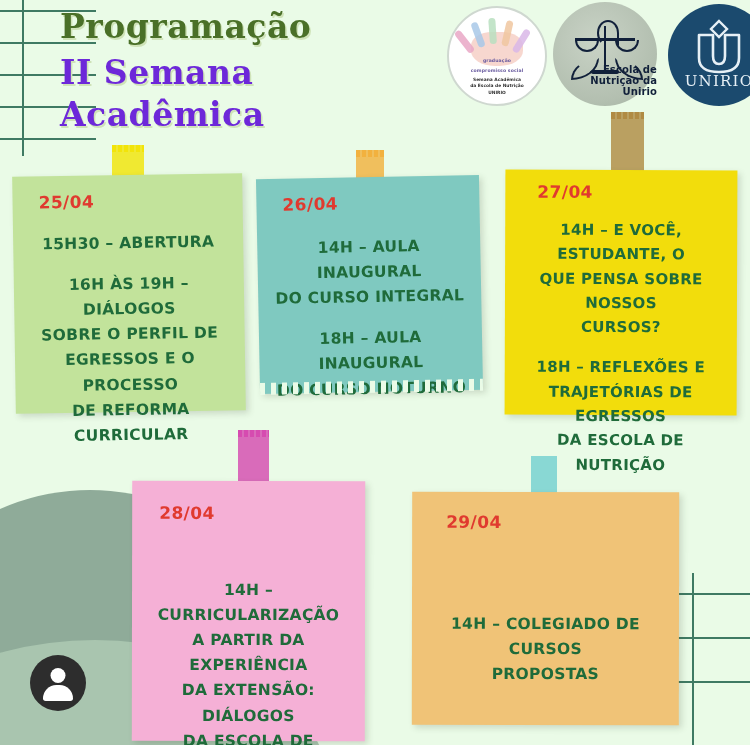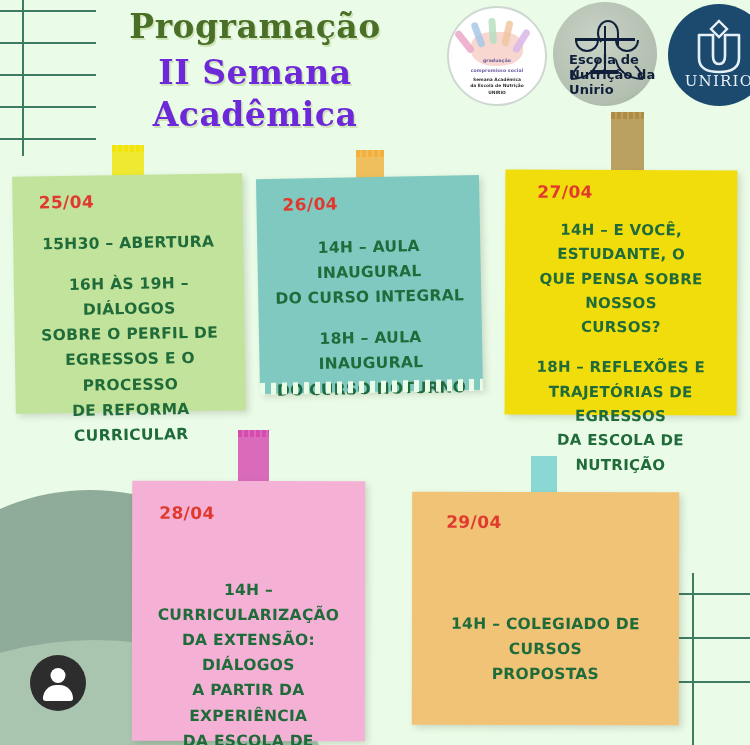--- a/index.html
+++ b/index.html
@@ -21,21 +21,21 @@
     position:absolute;left:-140px;top:640px;width:470px;height:250px;
     background:#a9c5af;border-radius:50% 50% 40% 40%/60% 60% 40% 40%;
   }
 
   .grid-tl{position:absolute;left:0;top:0;width:112px;height:160px;}
   .grid-br{position:absolute;right:0;bottom:0;width:110px;height:180px;}
   .gline{position:absolute;background:#3f7a63;}
 
   
   .header{position:absolute;left:0;top:0;width:750px;height:112px;}
-  .titles{position:absolute;left:60px;top:6px;width:390px;text-align:center;}
+  .titles{position:absolute;left:60px;top:6px;width:390px;text-align:left;}
   .title-l1{
     font-family:"DejaVu Serif", serif;font-weight:bold;font-size:33px;
     color:#4a7028;letter-spacing:.5px;line-height:1.28;
     text-shadow:1.5px 1.5px 0 #cfe3b8;
   }
   .title-l2{
     font-family:"DejaVu Serif", serif;font-weight:bold;font-size:33px;
     color:#6d28d9;letter-spacing:.5px;line-height:1.28;margin-top:4px;
     text-shadow:1.5px 1.5px 0 #cfe3b8;
   }
@@ -60,22 +60,22 @@
   .logo-en .scale-wrap{position:absolute;left:0;right:0;top:16px;height:56px;}
   .en-beam{position:absolute;left:22px;top:20px;width:60px;height:2.5px;background:#11203a;}
   .en-post{position:absolute;left:50.5px;top:8px;width:2.6px;height:46px;background:#11203a;}
   .en-pan{position:absolute;top:22px;width:20px;height:10px;
           border:2px solid #11203a;border-top:none;border-radius:0 0 12px 12px;}
   .en-snake{position:absolute;left:44px;top:2px;width:18px;height:22px;
             border:2.4px solid #11203a;border-radius:50% 50% 0 50%;border-bottom-color:transparent;}
   .en-base{position:absolute;left:38px;top:52px;width:28px;height:4px;background:#11203a;border-radius:2px;}
   .en-leaf{position:absolute;top:40px;width:24px;height:18px;
            border:2.2px solid #11203a;border-radius:0 100% 0 100%;border-top-color:transparent;}
-  .en-text{position:absolute;left:16px;right:0;bottom:9px;text-align:left;
-           font-size:13px;font-weight:bold;color:#11203a;letter-spacing:.1px;}
+  .en-text{position:absolute;left:16px;right:0;bottom:9px;text-align:right;
+           font-size:10px;font-weight:bold;color:#11203a;letter-spacing:.1px;}
 
   .logo-un{left:221px;top:2px;width:102px;height:102px;background:#1b4a6e;}
   .un-mark{position:absolute;left:50%;top:14px;transform:translateX(-50%);}
   .un-text{position:absolute;left:0;right:0;bottom:16px;text-align:center;
            font-family:"DejaVu Serif", serif;font-size:15px;color:#e7f0f6;letter-spacing:1.2px;}
 
   
   .card{position:absolute;box-sizing:border-box;
         box-shadow:3px 3px 6px rgba(60,70,50,.18);}
   .card-date{
@@ -256,22 +256,22 @@
   <div class="tape" style="left:238px;top:430px;width:31px;height:103px;">
     <div class="strip" style="background:#d64bb0;"></div>
     <div class="serr" style="top:0;background:repeating-linear-gradient(90deg,#d64bb0 0 4px,transparent 4px 6px);"></div>
     <div class="serr" style="bottom:0;background:repeating-linear-gradient(90deg,#d64bb0 0 4px,transparent 4px 6px);"></div>
   </div>
   <div class="card" id="card-28">
     <div class="card-date" style="left:27px;top:22px;">28/04</div>
     <div class="card-body" style="top:97px;">
       <div class="blk">
         <div>14H – CURRICULARIZAÇÃO</div>
+        <div>A PARTIR DA EXPERIÊNCIA</div>
         <div>DA EXTENSÃO: DIÁLOGOS</div>
-        <div>A PARTIR DA EXPERIÊNCIA</div>
         <div>DA ESCOLA DE NUTRIÇÃO</div>
       </div>
     </div>
   </div>
 
   <div class="tape" style="left:531px;top:456px;width:26px;height:84px;">
     <div class="strip" style="background:#74cfd0;"></div>
   </div>
   <div class="card" id="card-29">
     <div class="card-date" style="left:34px;top:20px;">29/04</div>

